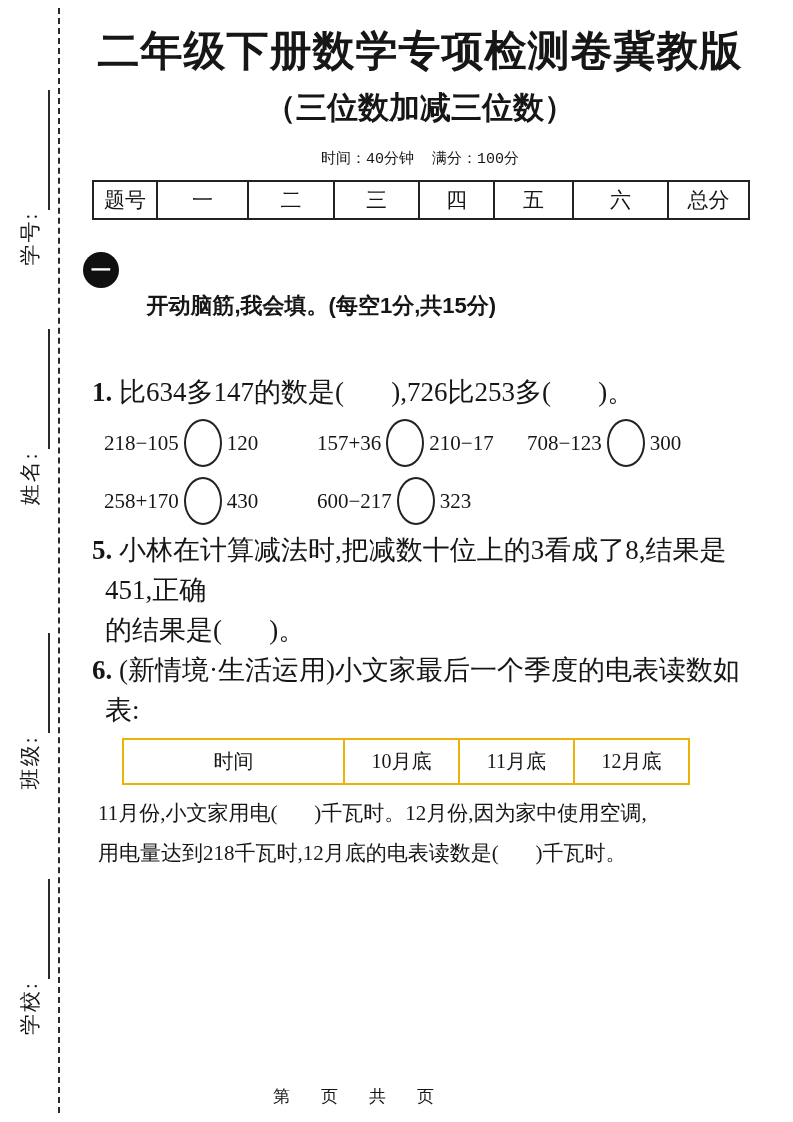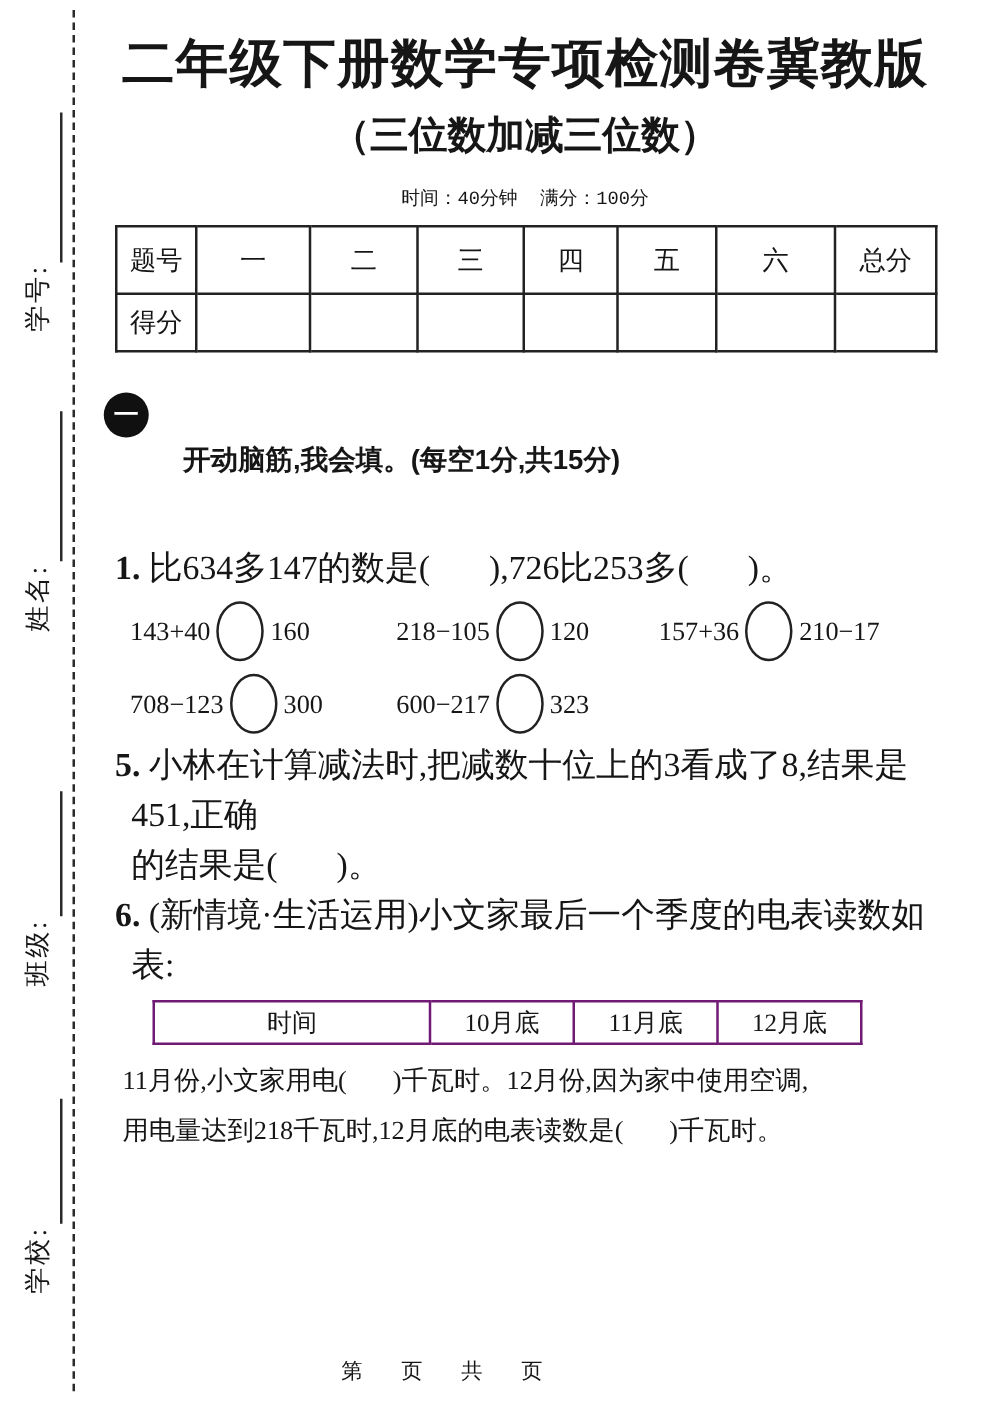--- a/index.html
+++ b/index.html
@@ -82,21 +82,21 @@
     table-layout: fixed;
     width: 656px;
     margin-top: 8px;
     font-size: 21px;
     text-align: center;
   }
   table.score td {
     border: 2px solid #222;
     padding: 0;
   }
-  tr.score-head td { height: 54px; }
+  tr.score-head td { height: 38px; }
   tr.score-row  td { height: 46px; }
 
   
   .section-head {
     position: relative;
     margin-top: 32px;
     padding-left: 30px;
     font-family: "Liberation Sans", "DejaVu Sans", sans-serif;
     font-weight: 700;
     font-size: 22px;
@@ -152,22 +152,22 @@
   
   table.meter {
     border-collapse: collapse;
     table-layout: fixed;
     width: 566px;
     margin: 8px 0 8px 30px;
     font-size: 20px;
     text-align: center;
   }
   table.meter td {
-    border: 2px solid #701a75;
-    height: 34px;
+    border: 2px solid #eab308;
+    height: 45px;
     padding: 0;
   }
   .tail {
     font-size: 21px;
     line-height: 40px;
     padding-left: 6px;
     margin-top: 6px;
     white-space: pre-wrap;
   }
 
@@ -220,62 +220,52 @@
         <tr class="score-head">
       <td>题号</td>
       <td>一</td>
       <td>二</td>
       <td>三</td>
       <td>四</td>
       <td>五</td>
       <td>六</td>
       <td>总分</td>
     </tr>
-    <tr class="score-row">
-      <td>得分</td>
-      <td></td>
-      <td></td>
-      <td></td>
-      <td></td>
-      <td></td>
-      <td></td>
-      <td></td>
-    </tr>
   </tbody>
     </table>
 
   <p class="section-head">
     <span class="section-badge">一</span><span>开动脑筋,我会填。(每空1分,共15分)</span>
   </p>
 
   <p class="q q1"><span class="qnum">1.</span><span> 比634多147的数是(       ),726比253多(       )。</span></p>
 
 
 
 
   <div class="cmp-grid">
     <div class="cmp-item">
-      <span>143+40</span>
-      <span class="cmp-circle"></span>
-      <span>160</span>
-    </div>
-    <div class="cmp-item">
       <span>218−105</span>
       <span class="cmp-circle"></span>
       <span>120</span>
     </div>
     <div class="cmp-item">
       <span>157+36</span>
       <span class="cmp-circle"></span>
       <span>210−17</span>
     </div>
     <div class="cmp-item">
       <span>708−123</span>
       <span class="cmp-circle"></span>
       <span>300</span>
+    </div>
+    <div class="cmp-item">
+      <span>258+170</span>
+      <span class="cmp-circle"></span>
+      <span>430</span>
     </div>
     <div class="cmp-item">
       <span>600−217</span>
       <span class="cmp-circle"></span>
       <span>323</span>
     </div>
   </div>
 
   <p class="q"><span class="qnum">5.</span><span> 小林在计算减法时,把减数十位上的3看成了8,结果是451,正确
 的结果是(       )。</span></p>

